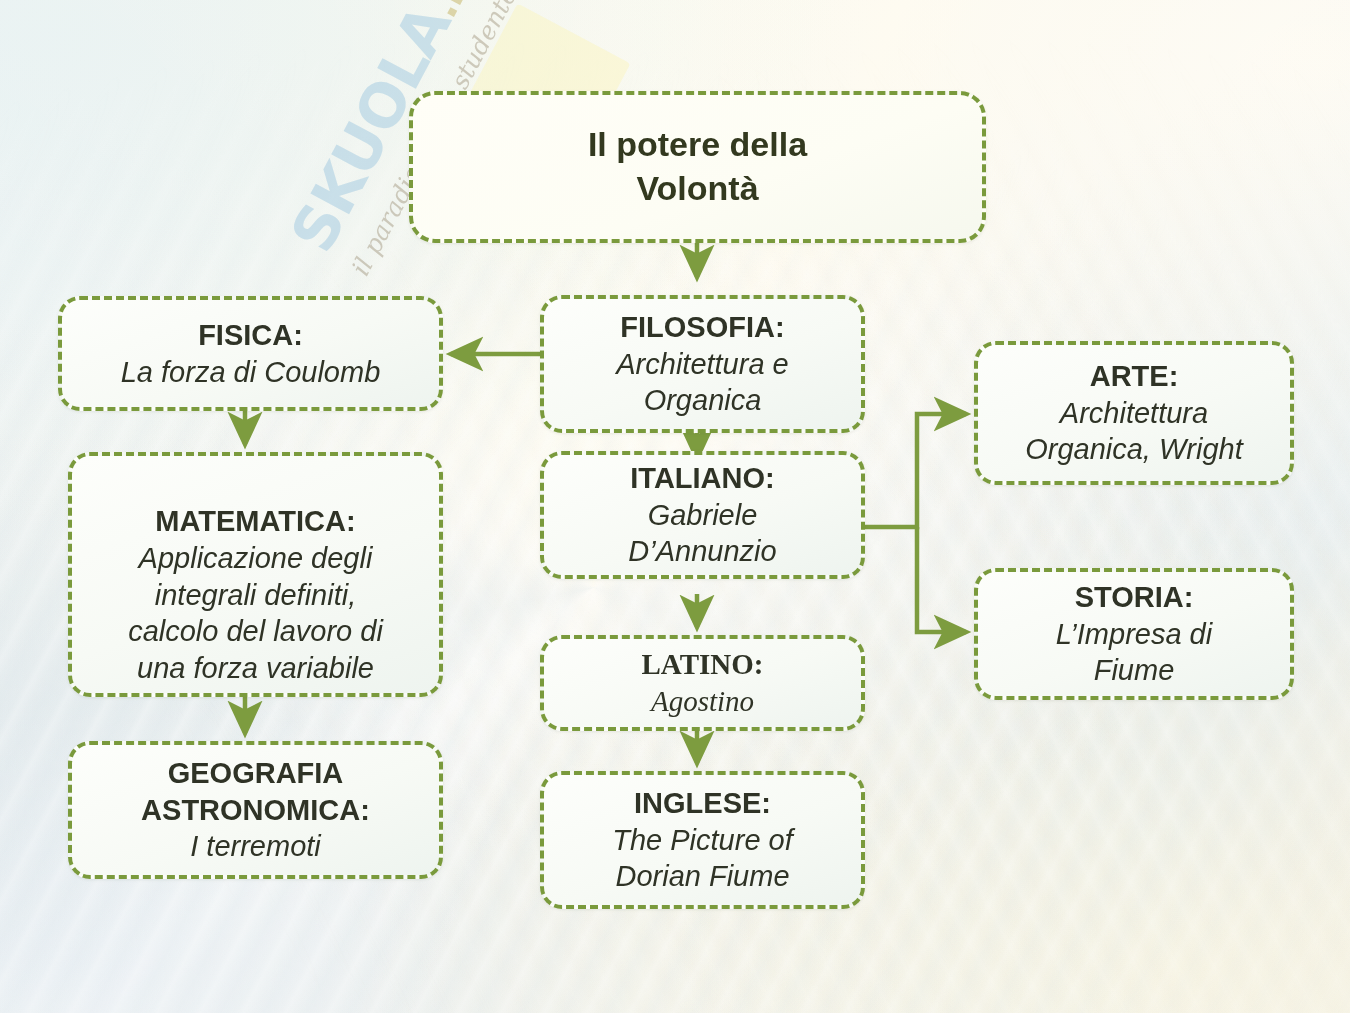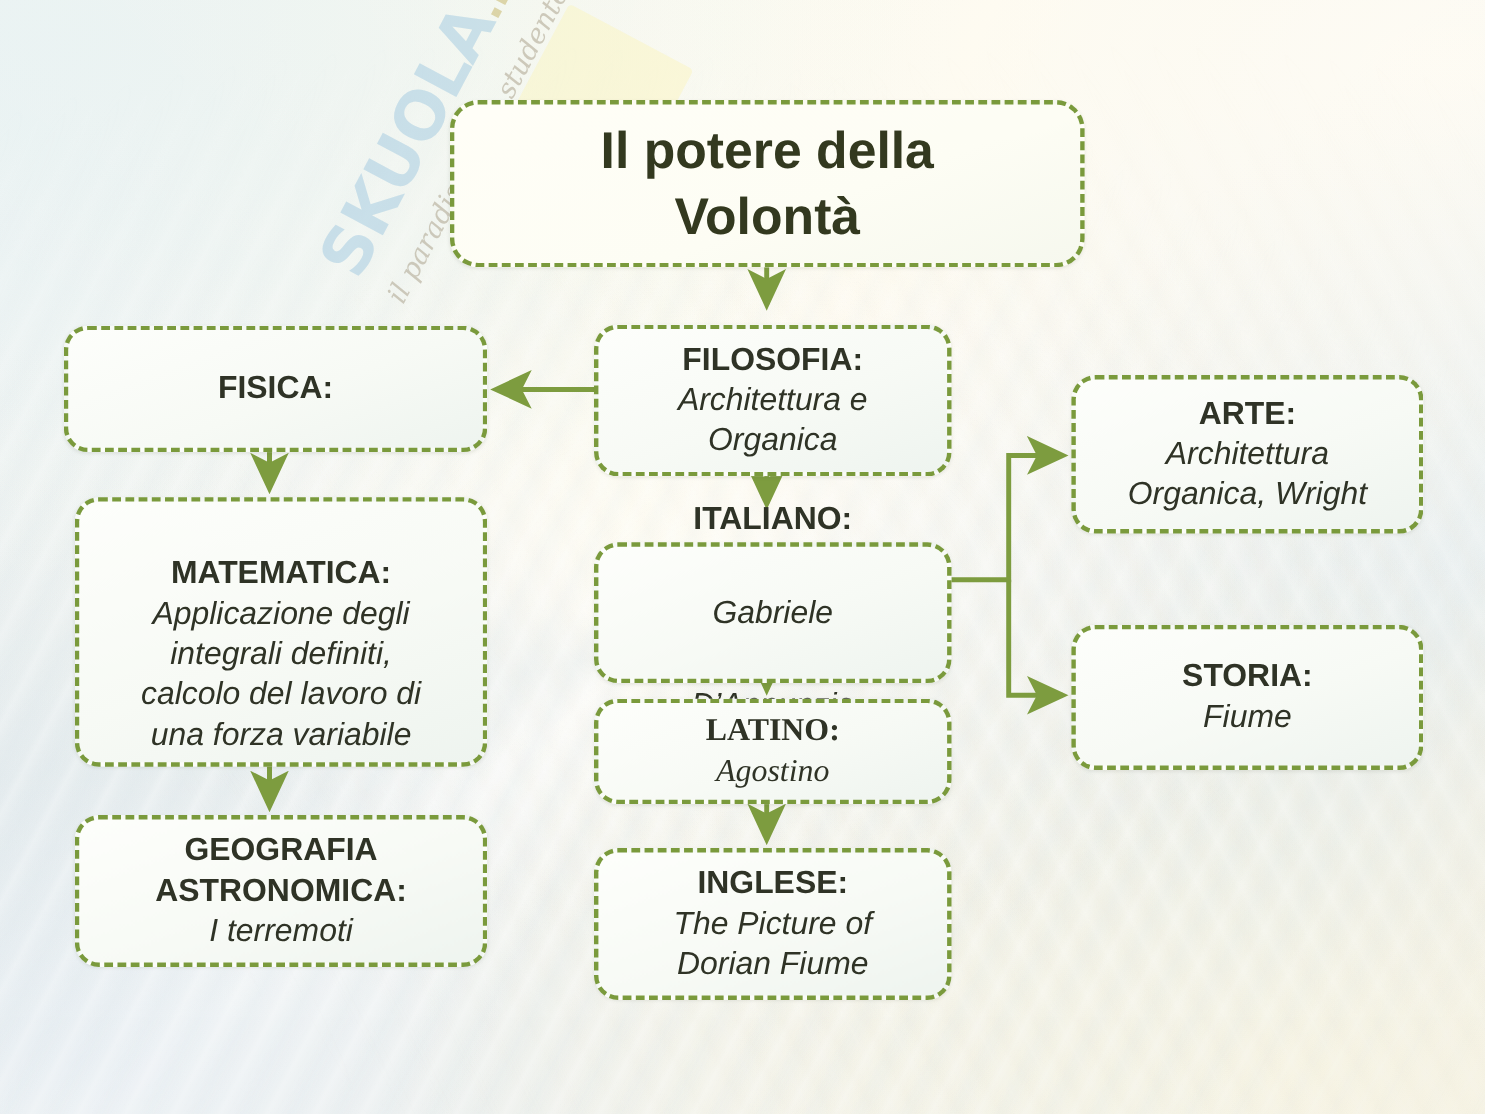--- a/index.html
+++ b/index.html
@@ -158,34 +158,34 @@
   }
 
   
   #node-title {
     left: 409px; top: 91px; width: 577px; height: 152px;
     border-radius: 26px;
     background: linear-gradient(160deg, #fffef7 0%, #fdfdf4 60%, #f6f8ee 100%);
   }
   #node-title .line {
     font-weight: bold;
-    font-size: 47px;
+    font-size: 34px;
     line-height: 1.28;
     color: #33391f;
   }
 
   
   .node .subject, .node .detail { font-size: 29px; line-height: 1.27; }
 
   #node-fisica    { left: 58px;  top: 296px; width: 385px; height: 115px; align-items: center; }
   #node-matematica{ left: 68px;  top: 452px; width: 375px; height: 245px; justify-content: flex-end; }
   #node-geografia { left: 68px;  top: 741px; width: 375px; height: 138px; }
 
   #node-filosofia { left: 540px; top: 295px; width: 325px; height: 138px; }
-  #node-italiano  { left: 540px; top: 493px; width: 325px; height: 128px; gap: 48px; }
+  #node-italiano  { left: 540px; top: 451px; width: 325px; height: 128px; }
   #node-latino    { left: 540px; top: 635px; width: 325px; height: 96px; font-family: Liberation Serif, serif; }
   #node-inglese   { left: 540px; top: 771px; width: 325px; height: 138px; }
 
   #node-arte      { left: 974px; top: 341px; width: 320px; height: 144px; }
   #node-storia    { left: 974px; top: 568px; width: 320px; height: 132px; }
 </style>
 </head>
 <body>
 
 <div id="canvas">
@@ -223,20 +223,21 @@
     </g>
   </svg>
 
   <div class="node" id="node-title">
     <span class="line">Il potere della</span>
     <span class="line">Volontà</span>
   </div>
 
   <div class="node" id="node-fisica">
     <span class="subject line">FISICA:</span>
+    <span class="detail line">La forza di Coulomb</span>
   </div>
 
   <div class="node" id="node-matematica">
     <span class="subject line">MATEMATICA:</span>
     <span class="detail line">Applicazione degli</span>
     <span class="detail line">integrali definiti,</span>
     <span class="detail line">calcolo del lavoro di</span>
     <span class="detail line">una forza variabile</span>
   </div>
 
@@ -270,16 +271,17 @@
   </div>
 
   <div class="node" id="node-arte">
     <span class="subject line">ARTE:</span>
     <span class="detail line">Architettura</span>
     <span class="detail line">Organica, Wright</span>
   </div>
 
   <div class="node" id="node-storia">
     <span class="subject line">STORIA:</span>
+    <span class="detail line">L’Impresa di</span>
     <span class="detail line">Fiume</span>
   </div>
 
 </div>
 
 </body></html>

